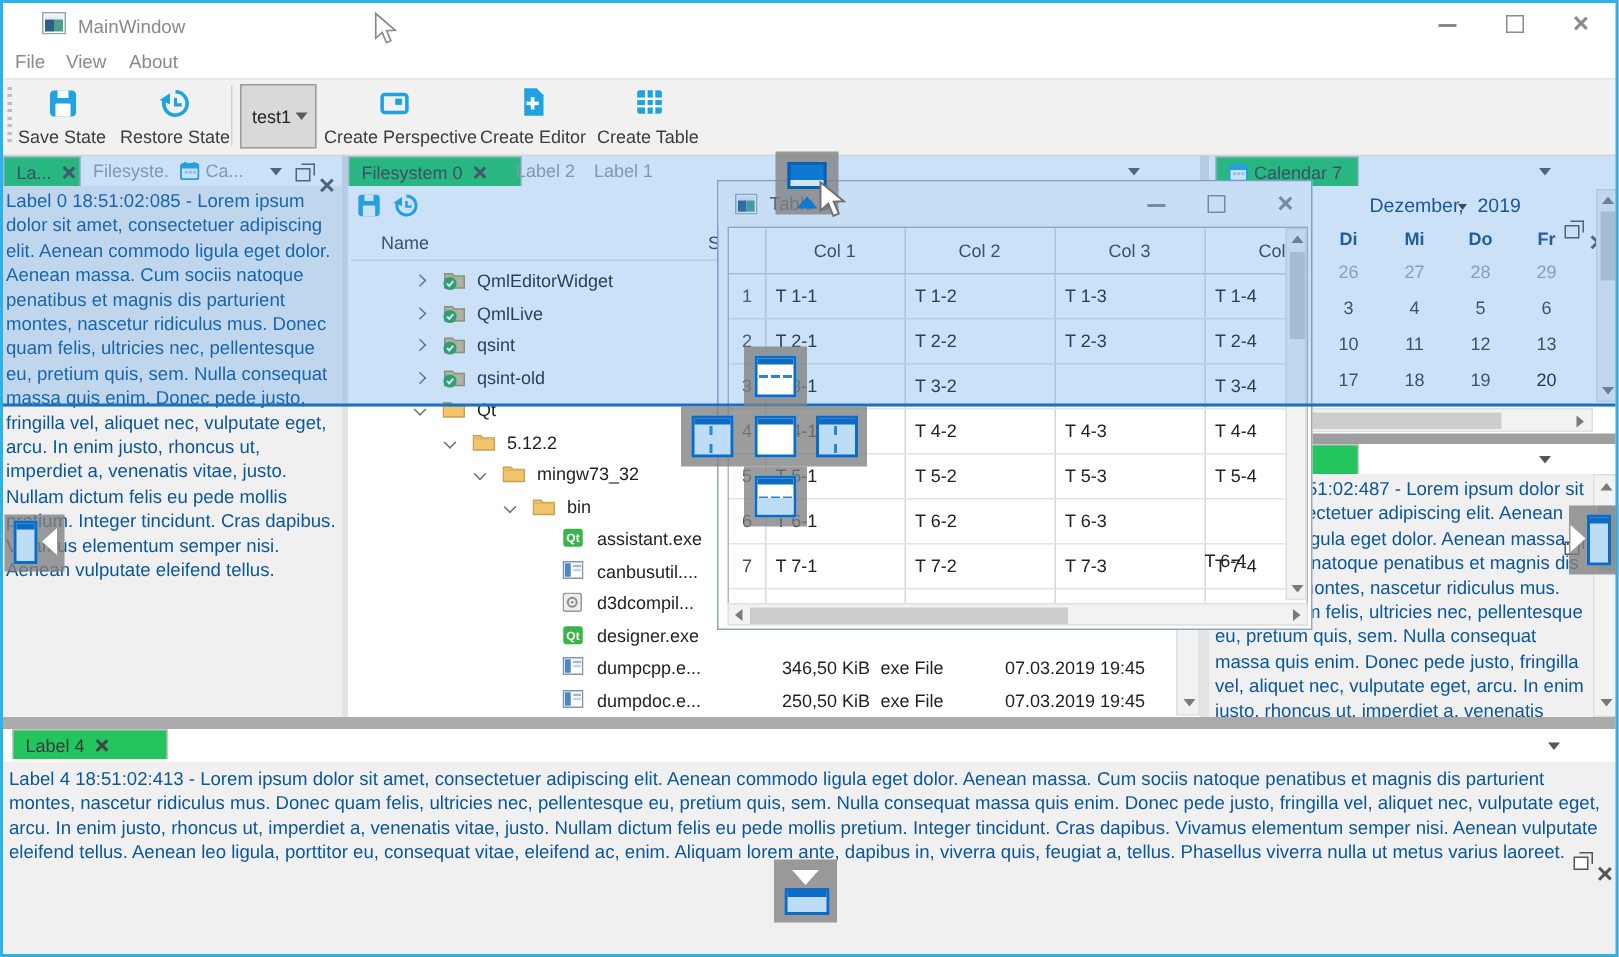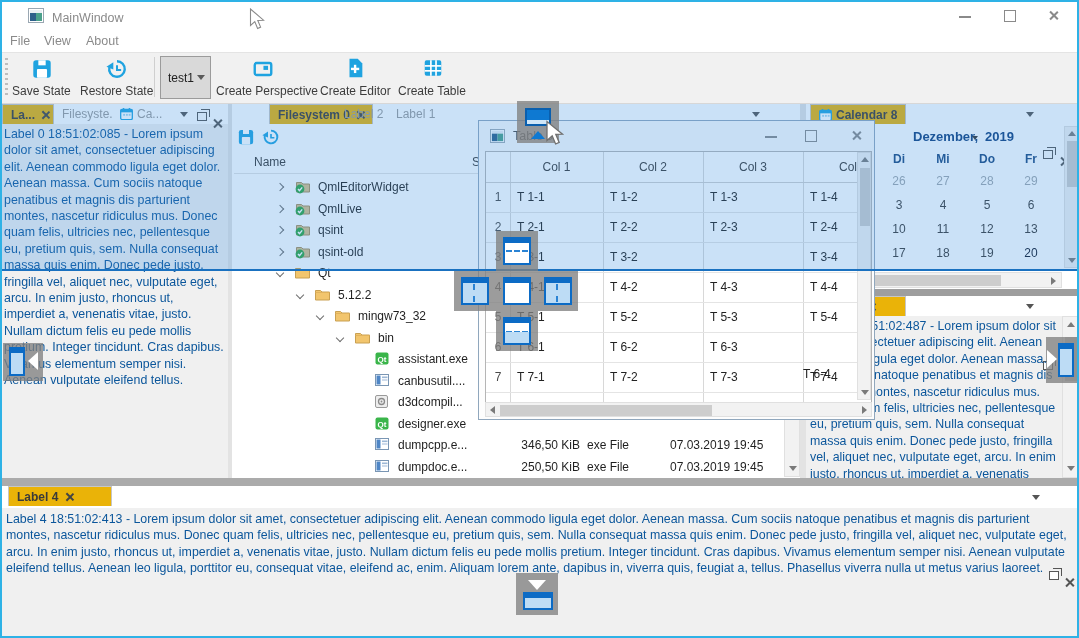--- a/index.html
+++ b/index.html
@@ -22,21 +22,21 @@
   
   .btn-min{width:12px;height:2px;background:#8a8a8a;}
   .btn-max{width:10px;height:10px;border:1.4px solid #8a8a8a;}
   .x-ico{width:11px;height:11px;position:relative;}
   .x-ico::before,.x-ico::after{content:"";position:absolute;left:5px;top:0;width:1.5px;height:11px;background:#8a8a8a;}
   .x-ico::before{transform:rotate(45deg);} .x-ico::after{transform:rotate(-45deg);}
   
   .panelbg{background:#f0f0f0;}
   .whitebg{background:#fff;}
   .tab{position:absolute;top:0;height:20px;box-sizing:border-box;padding:3px 8px 0 8px;color:#9b9b9b;font-size:12px;white-space:nowrap;overflow:hidden;}
-  .tab.active{background:#eab308;border:1px solid #c6c6c6;border-bottom:none;color:#3a3a3a;font-weight:bold;}
+  .tab.active{background:#22c55e;border:1px solid #c6c6c6;border-bottom:none;color:#3a3a3a;}
   .tab .tclose{display:inline-block;width:8px;height:8px;position:relative;margin-left:7px;}
   .tab .tclose::before,.tab .tclose::after{content:"";position:absolute;left:3.4px;top:-1px;width:1.6px;height:10px;background:#444;}
   .tab .tclose::before{transform:rotate(45deg);} .tab .tclose::after{transform:rotate(-45deg);}
   .ic-menu{width:0;height:0;border-left:4px solid transparent;border-right:4px solid transparent;border-top:5px solid #555;}
   .ic-float{width:8px;height:7px;border:1.3px solid #555;position:relative;background:#fdfdfd;}
   .ic-float::before{content:"";position:absolute;left:2.5px;top:-4px;width:8px;height:7px;border:1.3px solid #555;border-left:none;border-bottom:none;}
   .ic-close{width:10px;height:10px;position:relative;}
   .ic-close::before,.ic-close::after{content:"";position:absolute;left:4.4px;top:-0.5px;width:1.6px;height:11px;background:#555;}
   .ic-close::before{transform:rotate(45deg);} .ic-close::after{transform:rotate(-45deg);}
   .lorem{color:#0b569b;font-size:12.4px;line-height:16.4px;overflow:hidden;}
@@ -60,21 +60,21 @@
   
   #table-window{left:478px;top:120px;width:397px;height:300px;background:#fdfdfd;border:1px solid #90a7bd;box-sizing:border-box;z-index:10;}
   #tw-title{position:absolute;left:0;top:0;right:0;height:30px;background:#fbfbfb;}
   #tw-frame{position:absolute;left:6px;top:30px;width:385px;height:250px;border:1px solid #b5b5b5;background:#fff;overflow:hidden;box-sizing:content-box;}
   .gridv{position:absolute;top:0;bottom:0;width:1px;background:#d8d8d8;}
   .gridh{position:absolute;left:0;right:0;height:1px;background:#e4e4e4;}
   .thead{position:absolute;top:0;height:30px;text-align:center;color:#3a3a3a;padding-top:8px;box-sizing:border-box;}
   .tnum{position:absolute;width:24px;text-align:center;color:#4a4a4a;padding-top:8px;box-sizing:border-box;height:30px;}
   .tcell{position:absolute;height:30px;padding:8px 0 0 7px;box-sizing:border-box;color:#222;white-space:nowrap;}
   
-  .cal-month{position:absolute;font-weight:bold;color:#10407f;font-size:13px;}
+  .cal-month{position:absolute;font-weight:normal;color:#10407f;font-size:13px;}
   .cal-dh{position:absolute;width:44px;text-align:center;color:#1c4a82;font-weight:bold;}
   .cal-d{position:absolute;width:44px;text-align:center;}
   
   #tint{left:2px;top:104px;width:1075px;height:165px;background:rgba(59,143,226,0.27);border-bottom:2px solid #1a71c0;z-index:20;pointer-events:none;}
   
   .pad{position:absolute;background:rgba(128,128,128,0.78);z-index:30;}
   .di{position:absolute;width:28px;height:28px;border:2px solid #0c6bc5;background:#fff;box-sizing:border-box;}
   .di .bar{position:absolute;left:0;right:0;top:0;height:4px;background:#0c6bc5;}
   .di.fill{background:#bddcf5;}
   .di .dash-h{position:absolute;left:1px;right:1px;top:45%;border-top:2px dashed #2a83d4;}
@@ -190,21 +190,21 @@
     </div>
   <div class="abs lorem" style="left:4px;top:126px;width:223px;height:264px;">Label 0 18:51:02:085 - Lorem ipsum dolor sit amet, consectetuer adipiscing elit. Aenean commodo ligula eget dolor. Aenean massa. Cum sociis natoque penatibus et magnis dis parturient montes, nascetur ridiculus mus. Donec quam felis, ultricies nec, pellentesque eu, pretium quis, sem. Nulla consequat massa quis enim. Donec pede justo, fringilla vel, aliquet nec, vulputate eget, arcu. In enim justo, rhoncus ut, imperdiet a, venenatis vitae, justo. Nullam dictum felis eu pede mollis pretium. Integer tincidunt. Cras dapibus. Vivamus elementum semper nisi. Aenean vulputate eleifend tellus. Aenean leo ligula, porttitor eu, consequat vitae, eleifend ac, enim. Aliquam lorem ante, dapibus in, viverra quis, feugiat a, tellus. Phasellus viverra nulla ut metus varius laoreet.</div>
   <div class="abs ic-menu" style="left:180px;top:112px;"></div>
   <div class="abs ic-float" style="left:197px;top:112px;"></div>
   <div class="abs ic-close" style="left:213px;top:109px;"></div>
 
   <div class="abs split-v" style="left:228px;top:104px;width:4px;height:374px;"></div>
 
   <div class="abs whitebg" style="left:232px;top:124px;width:568px;height:354px;"></div>
   <div class="abs whitebg" style="left:232px;top:104px;width:568px;height:20px;" id="fs-tabbar">
-      <div class="tab active" style="left: 0px; width: 104px; margin-left: 37px;"><span>Filesystem 0</span><span class="tclose"></span></div>
+      <div class="tab active" style="left: 0px; width: 116px;"><span>Filesystem 0</span><span class="tclose"></span></div>
       <div class="tab" style="left: 104px; width: 52px;"><span>Label 2</span></div>
       <div class="tab" style="left: 156px; width: 52px;"><span>Label 1</span></div>
     </div>
   <div class="abs ic-menu" style="left:752px;top:112px;"></div>
   <div class="abs ic-float" style="left:769px;top:112px;"></div>
   <div class="abs ic-close" style="left:785px;top:109px;"></div>
   <div class="abs" style="left:237px;top:128px;">
     <svg width="18" height="18" viewBox="0 0 24 24">
         <rect x="2.5" y="2.5" width="19" height="19" rx="3" fill="#1fa3e0"></rect>
         <rect x="8" y="2.5" width="8" height="5.5" fill="#fff"></rect>
@@ -385,21 +385,21 @@
   <div class="abs whitebg" style="left:806px;top:124px;width:271px;height:166px;"></div>
   <div class="abs whitebg" style="left:806px;top:104px;width:271px;height:20px;" id="cal-tabbar">
       <div class="tab active" style="left: 4px; width: 96px;"><svg style="vertical-align:-2px;margin-right:4px;display:inline" width="13" height="12" viewBox="0 0 14 13">
           <rect x="0.7" y="1.5" width="12.6" height="11" rx="1.5" fill="#fff" stroke="#1fa3e0" stroke-width="1.4"></rect>
           <rect x="0.7" y="1.5" width="12.6" height="3.2" fill="#1fa3e0"></rect>
           <rect x="3" y="0" width="1.6" height="2.6" fill="#1fa3e0"></rect>
           <rect x="9.4" y="0" width="1.6" height="2.6" fill="#1fa3e0"></rect>
           <rect x="3.4" y="6.4" width="2" height="2" fill="#9fd4ef"></rect>
           <rect x="6.4" y="6.4" width="2" height="2" fill="#9fd4ef"></rect>
           <rect x="9.4" y="6.4" width="2" height="2" fill="#9fd4ef"></rect>
-        </svg><span>Calendar 8</span></div>
+        </svg><span>Calendar 7</span></div>
     </div>
   <div class="abs ic-menu" style="left:1026px;top:112px;"></div>
   <div class="abs ic-float" style="left:1043px;top:112px;"></div>
   <div class="abs ic-close" style="left:1060px;top:109px;"></div>
   <div class="abs" id="cal-grid" style="left:806px;top:124px;width:258px;height:166px;overflow:hidden;">
       <div class="cal-month" style="left: 107px; top: 5px;">Dezember,</div>
       <div style="position: absolute; left: 166px; top: 12px; width: 0px; height: 0px; border-left: 3.5px solid transparent; border-right: 3.5px solid transparent; border-top: 4.5px solid rgb(51, 51, 51);"></div>
       <div class="cal-month" style="left: 179px; top: 5px;">2019</div>
       <div class="cal-dh" style="left: 71px; top: 28px;">Di</div>
       <div class="cal-dh" style="left: 115px; top: 28px;">Mi</div>

